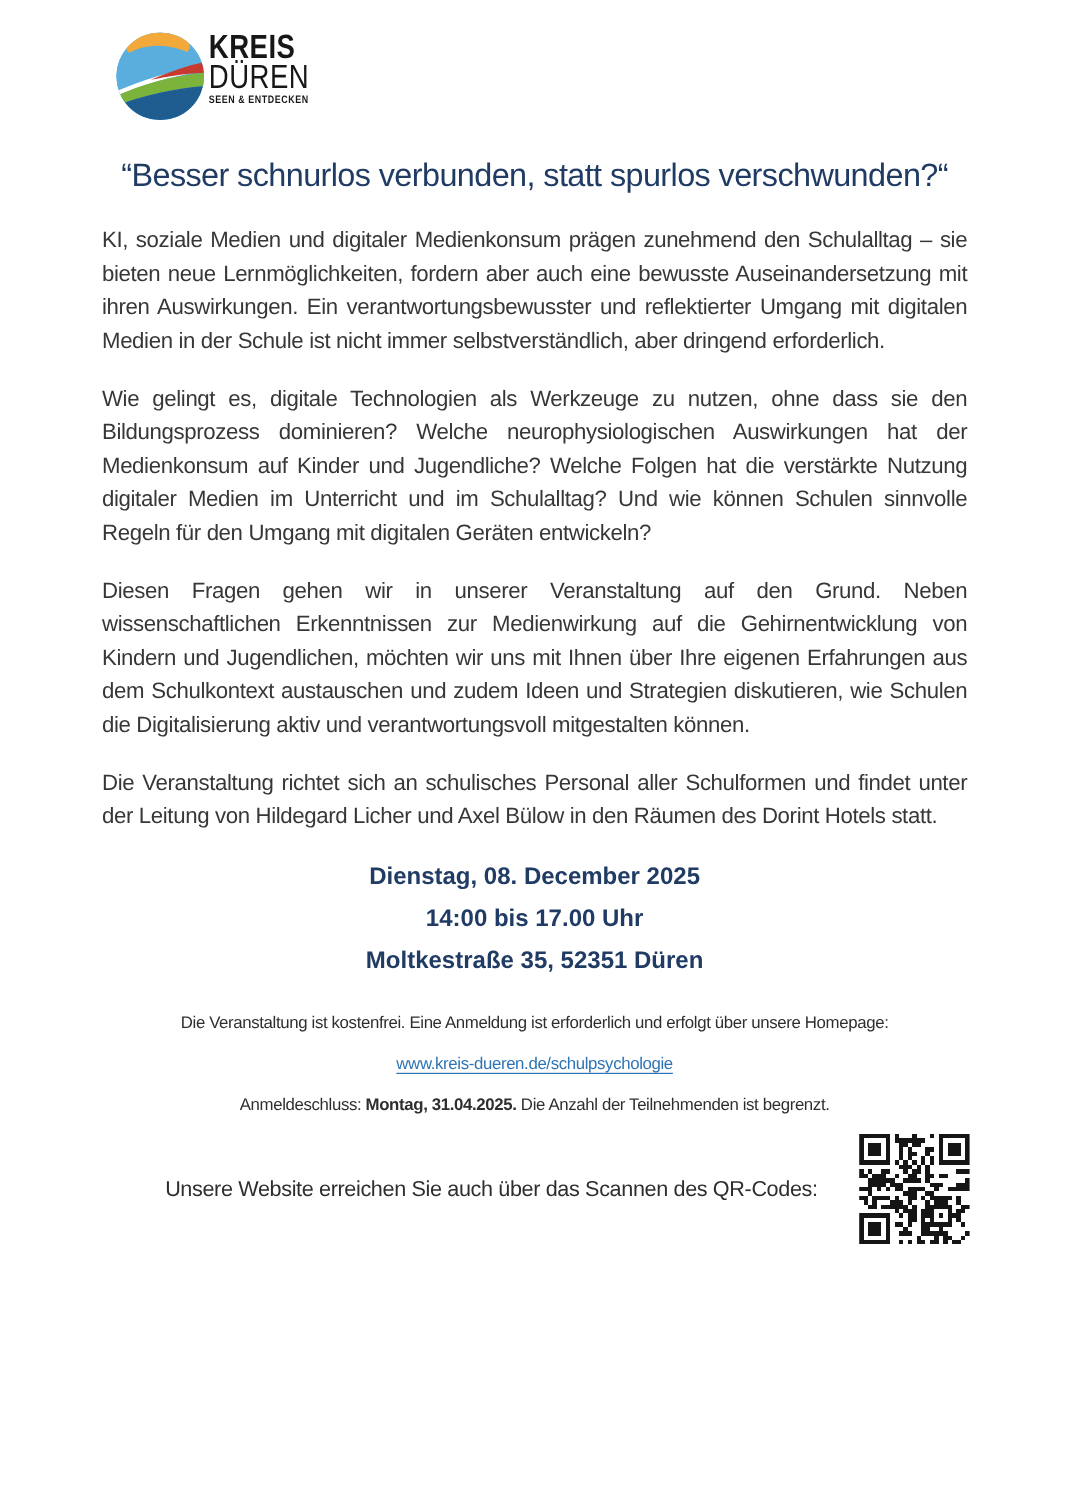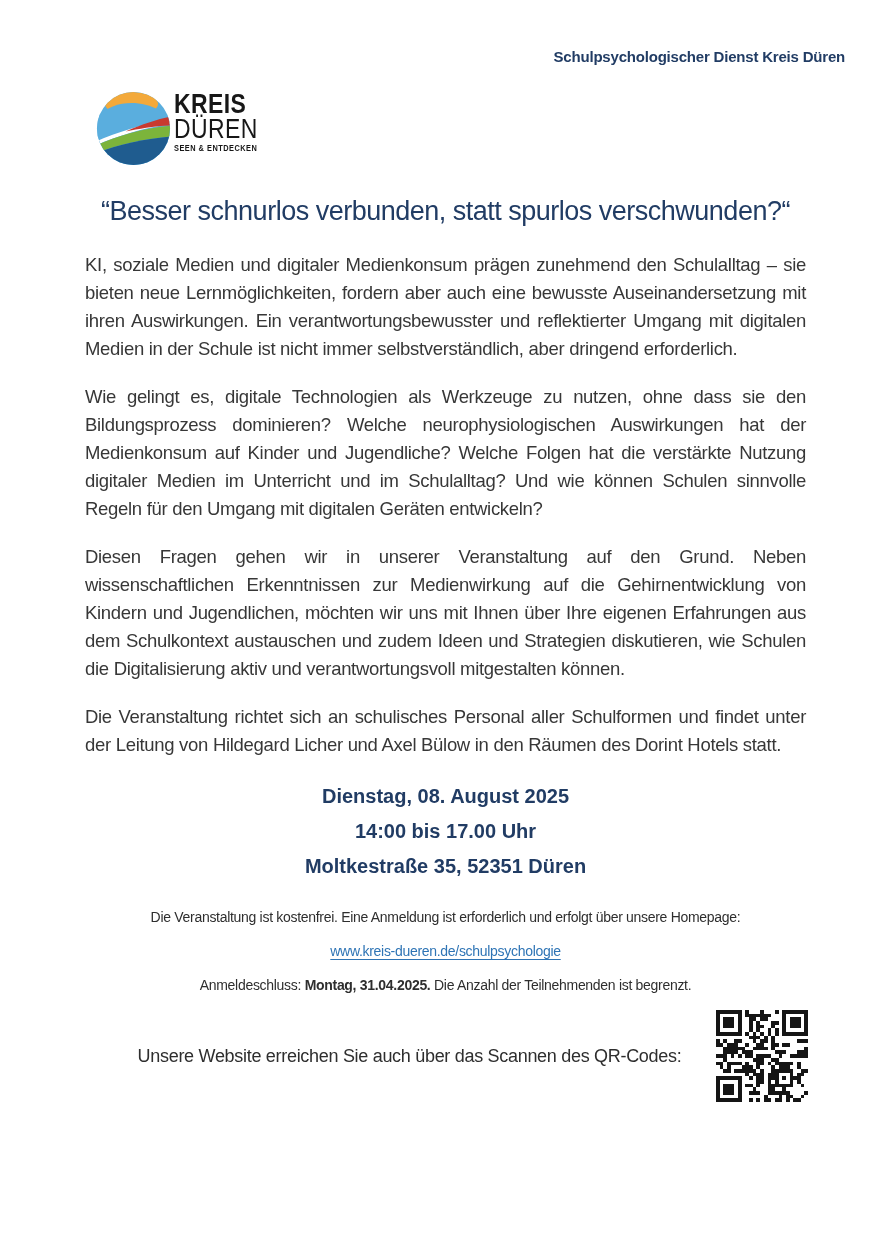--- a/index.html
+++ b/index.html
@@ -48,21 +48,20 @@
   .qr-row{display:flex;align-items:center;margin:14px 83px 0 85px}
   .qr-caption{flex:1;text-align:center;color:#2e2e2e;font-size:18px;letter-spacing:-0.3px;padding:0 28px 0 46px}
   .qr-box{width:92px;height:92px;flex:0 0 auto}
   .qr-box svg{width:92px;height:92px;display:block;fill:#151515}
 </style>
 </head>
 <body>
 
 <div class="page">
 
-  <div class="doc-header">Schulpsychologischer Dienst Kreis Düren</div>
 
   <div class="logo-row">
     <span class="logo-badge">
       <svg viewBox="0 0 76 76" width="75" height="75" aria-hidden="true">
         <defs>
             <clipPath id="lc">
               <circle cx="38" cy="38" r="37"></circle>
             </clipPath>
           </defs>
         <g clip-path="url(#lc)">
@@ -87,21 +86,21 @@
 
 
   <div class="body-copy">
     <p>KI, soziale Medien und digitaler Medienkonsum prägen zunehmend den Schulalltag – sie bieten neue Lernmöglichkeiten, fordern aber auch eine bewusste Auseinandersetzung mit ihren Auswirkungen. Ein verantwortungsbewusster und reflektierter Umgang mit digitalen Medien in der Schule ist nicht immer selbstverständlich, aber dringend erforderlich.</p>
     <p>Wie gelingt es, digitale Technologien als Werkzeuge zu nutzen, ohne dass sie den Bildungsprozess dominieren? Welche neurophysiologischen Auswirkungen hat der Medienkonsum auf Kinder und Jugendliche? Welche Folgen hat die verstärkte Nutzung digitaler Medien im Unterricht und im Schulalltag? Und wie können Schulen sinnvolle Regeln für den Umgang mit digitalen Geräten entwickeln?</p>
     <p>Diesen Fragen gehen wir in unserer Veranstaltung auf den Grund. Neben wissenschaftlichen Erkenntnissen zur Medienwirkung auf die Gehirnentwicklung von Kindern und Jugendlichen, möchten wir uns mit Ihnen über Ihre eigenen Erfahrungen aus dem Schulkontext austauschen und zudem Ideen und Strategien diskutieren, wie Schulen die Digitalisierung aktiv und verantwortungsvoll mitgestalten können.</p>
     <p>Die Veranstaltung richtet sich an schulisches Personal aller Schulformen und findet unter der Leitung von Hildegard Licher und Axel Bülow in den Räumen des Dorint Hotels statt.</p>
   </div>
 
   <div class="event-block">
-    <div>Dienstag, 08. August 2025</div>
+    <div>Dienstag, 08. December 2025</div>
     <div>14:00 bis 17.00 Uhr</div>
     <div>Moltkestraße 35, 52351 Düren</div>
   </div>
 
   <div class="register-block">
     <div class="line">Die Veranstaltung ist kostenfrei. Eine Anmeldung ist erforderlich und erfolgt über unsere Homepage:</div>
     <div class="line">
       <a href="#" class="homepage-link">www.kreis-dueren.de/schulpsychologie</a>
     </div>
     <div class="line deadline">

